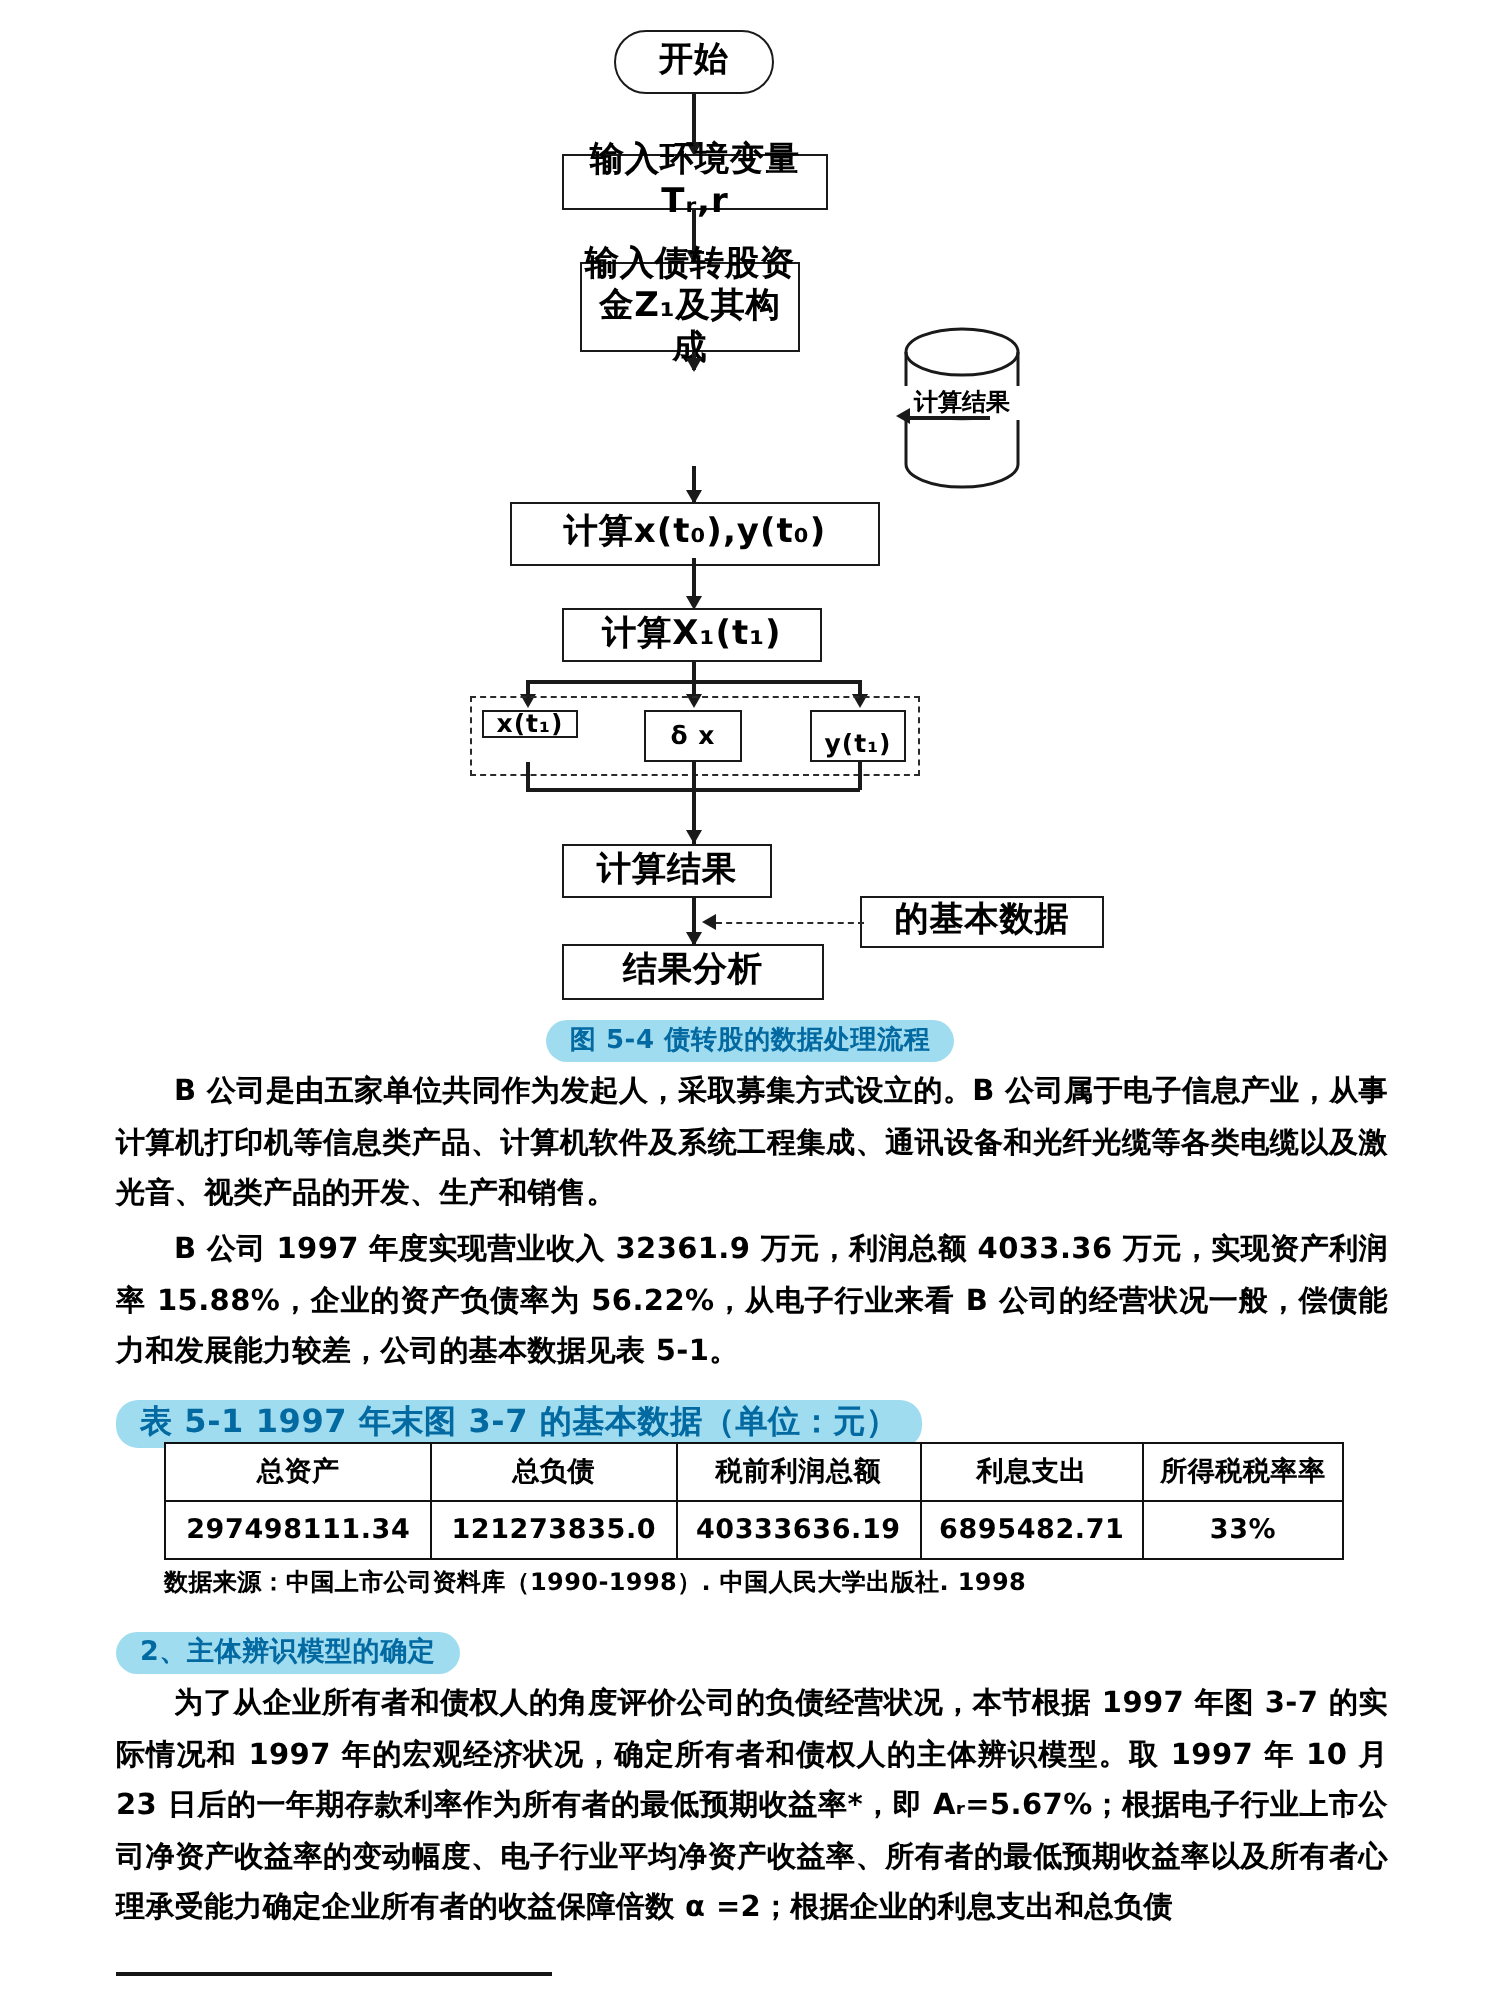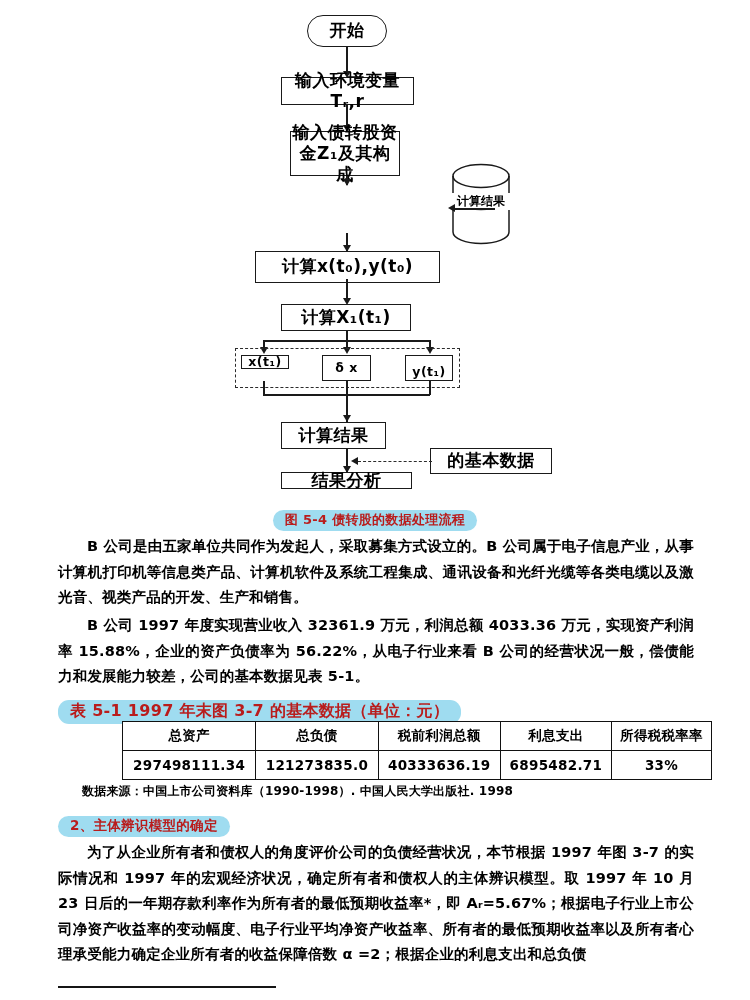--- a/index.html
+++ b/index.html
@@ -53,21 +53,21 @@
   }
   .cyl{position:absolute;}
 
   
   .hl{
     display:inline-block;
     background:#9fdcf0;
     border-radius:11px;
     padding:1px 12px 2px 12px;
     font-weight:bold;
-    color:#b91c1c;
+    color:#0369a1;
     letter-spacing:0.3px;
   }
   #fig-caption{
     position:absolute;left:0;top:510px;width:750px;
     text-align:center;font-size:13px;
   }
 
   
   .para{
     position:absolute;
@@ -81,21 +81,20 @@
   }
   .para.indent{text-indent:2em;}
 
   
   #table-caption{position:absolute;left:58px;top:700px;font-size:16px;}
   table#basic-data{
     position:absolute;left:82px;top:721px;
     border-collapse:collapse;
     width:590px;
     background:#fff;
-    margin-left:40px;
   }
   table#basic-data td{
     border:1.4px solid #111;
     text-align:center;
     font-weight:bold;
     font-size:13.5px;
     height:26px;
     padding:1px 2px;
     letter-spacing:0.3px;
   }
@@ -198,21 +197,21 @@
 
   <div class="conn v" style="left:346px;top:449px;height:23px;"></div>
   <div class="arrowdown" style="left:342.5px;top:466px;"></div>
 
   <div class="node md" style="left:430px;top:448px;width:122px;height:26px;">
     <span>的基本数据</span>
   </div>
   <div class="conn dash-h" style="left:358px;top:461px;width:74px;"></div>
   <div class="arrowleft" style="left:351px;top:456.5px;"></div>
 
-  <div class="node md" style="left:281px;top:472px;width:131px;height:17px;">
+  <div class="node md" style="left:281px;top:472px;width:131px;height:28px;">
     <span>结果分析</span>
   </div>
 </div>
 
 <div id="fig-caption">
   <span class="hl">图 5-4  债转股的数据处理流程</span>
 </div>
 
 <div class="para indent" style="top:534px;">B 公司是由五家单位共同作为发起人，采取募集方式设立的。B 公司属于电子信息产业，从事计算机打印机等信息类产品、计算机软件及系统工程集成、通讯设备和光纤光缆等各类电缆以及激光音、视类产品的开发、生产和销售。</div>
 

